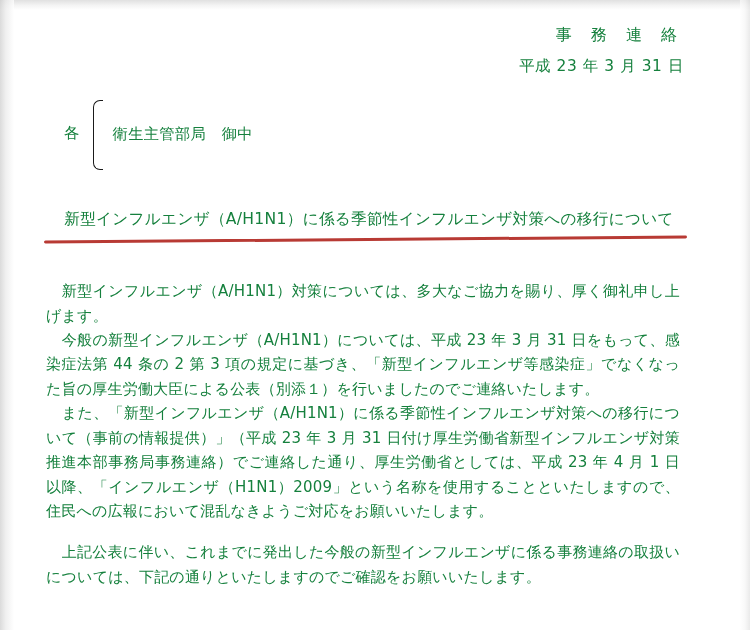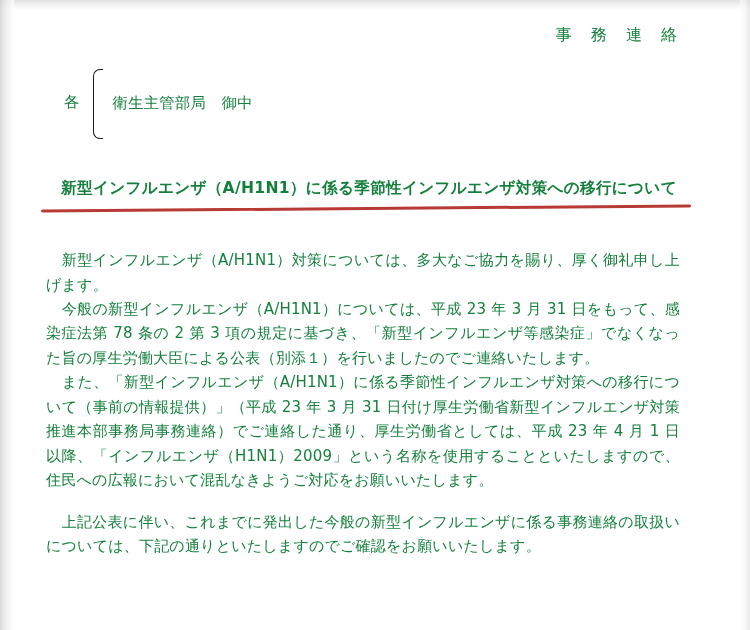--- a/index.html
+++ b/index.html
@@ -137,21 +137,20 @@
     margin-top: 36px;
     text-align: center;
     position: relative;
   }
   .title {
     display: inline-block;
     font-size: 15.6px;
     letter-spacing: .3px;
     padding: 0 2px 7px 2px;
     position: relative;
-    font-weight: bold;
   }
   .underline {
     position: absolute;
     left: -18px;
     right: -12px;
     bottom: -2px;
     height: 3px;
     background: #b83a34;
     border-radius: 2px;
     transform: rotate(-0.45deg);
@@ -176,39 +175,40 @@
 
 <div id="page">
   <div class="edge-top"></div>
   <div class="edge-left"></div>
   <div class="edge-right"></div>
 
   <div class="doc jp">
 
     <div class="header-right">
       <div class="header-line1">事 務 連 絡</div>
+      <div class="header-line2">平成 23 年 3 月 31 日</div>
     </div>
 
     <div class="addressee">
       <span class="ono">各</span>
       <span class="brace-group">
         <span class="brace"></span>
       </span>
       <span class="addr-target">衛生主管部局　御中</span>
     </div>
 
 
     <div class="title-wrap">
       <span class="title">
         <span>新型インフルエンザ（A/H1N1）に係る季節性インフルエンザ対策への移行について</span>
         <span class="underline" style="background: rgb(184, 58, 52);"></span>
       </span>
     </div>
 
     <div class="body">
       <p class="para indent">新型インフルエンザ（A/H1N1）対策については、多大なご協力を賜り、厚く御礼申し上げます。</p>
-      <p class="para indent">今般の新型インフルエンザ（A/H1N1）については、平成 23 年 3 月 31 日をもって、感染症法第 78 条の 2 第 3 項の規定に基づき、「新型インフルエンザ等感染症」でなくなった旨の厚生労働大臣による公表（別添１）を行いましたのでご連絡いたします。</p>
+      <p class="para indent">今般の新型インフルエンザ（A/H1N1）については、平成 23 年 3 月 31 日をもって、感染症法第 44 条の 2 第 3 項の規定に基づき、「新型インフルエンザ等感染症」でなくなった旨の厚生労働大臣による公表（別添１）を行いましたのでご連絡いたします。</p>
       <p class="para indent">また、「新型インフルエンザ（A/H1N1）に係る季節性インフルエンザ対策への移行について（事前の情報提供）」（平成 23 年 3 月 31 日付け厚生労働省新型インフルエンザ対策推進本部事務局事務連絡）でご連絡した通り、厚生労働省としては、平成 23 年 4 月 1 日以降、「インフルエンザ（H1N1）2009」という名称を使用することといたしますので、住民への広報において混乱なきようご対応をお願いいたします。</p>
       <p class="para indent gap">上記公表に伴い、これまでに発出した今般の新型インフルエンザに係る事務連絡の取扱いについては、下記の通りといたしますのでご確認をお願いいたします。</p>
     </div>
 
   </div>
 </div>
 
 </body></html>

